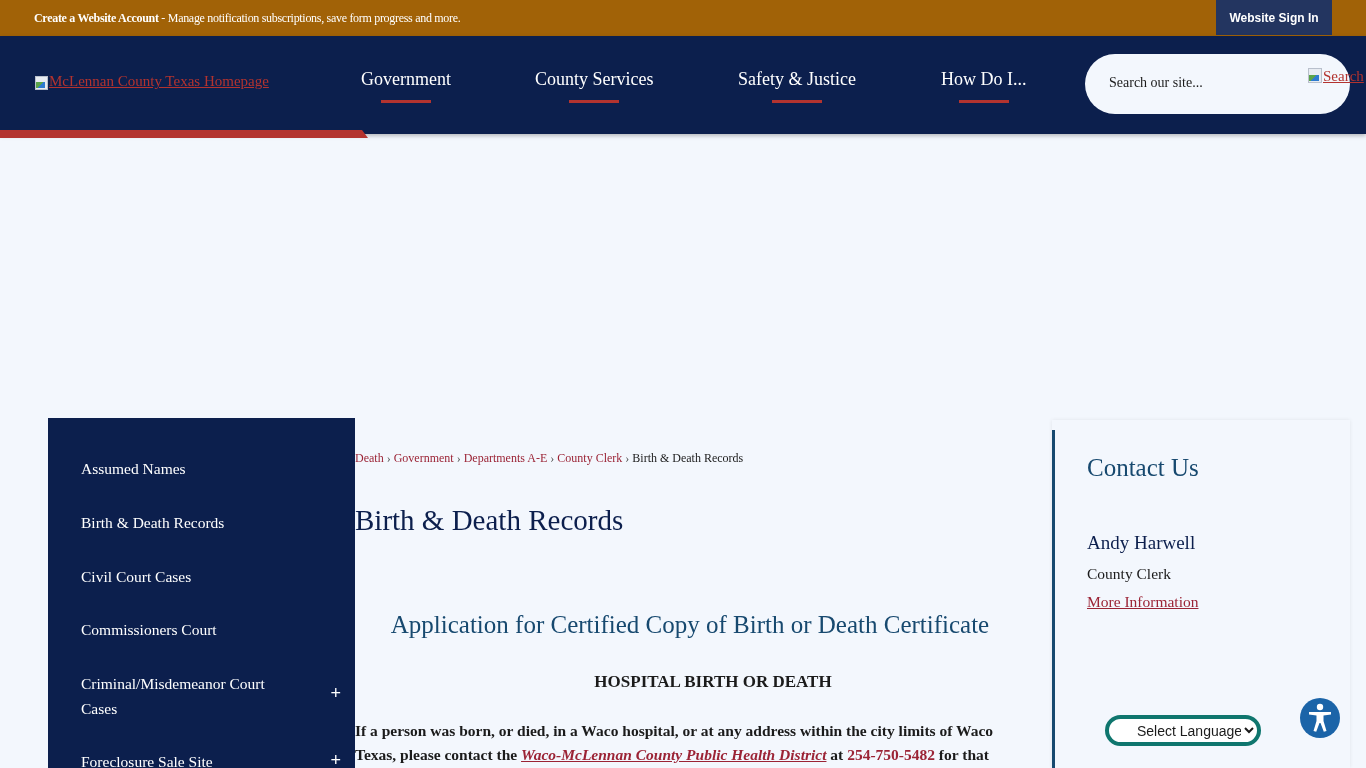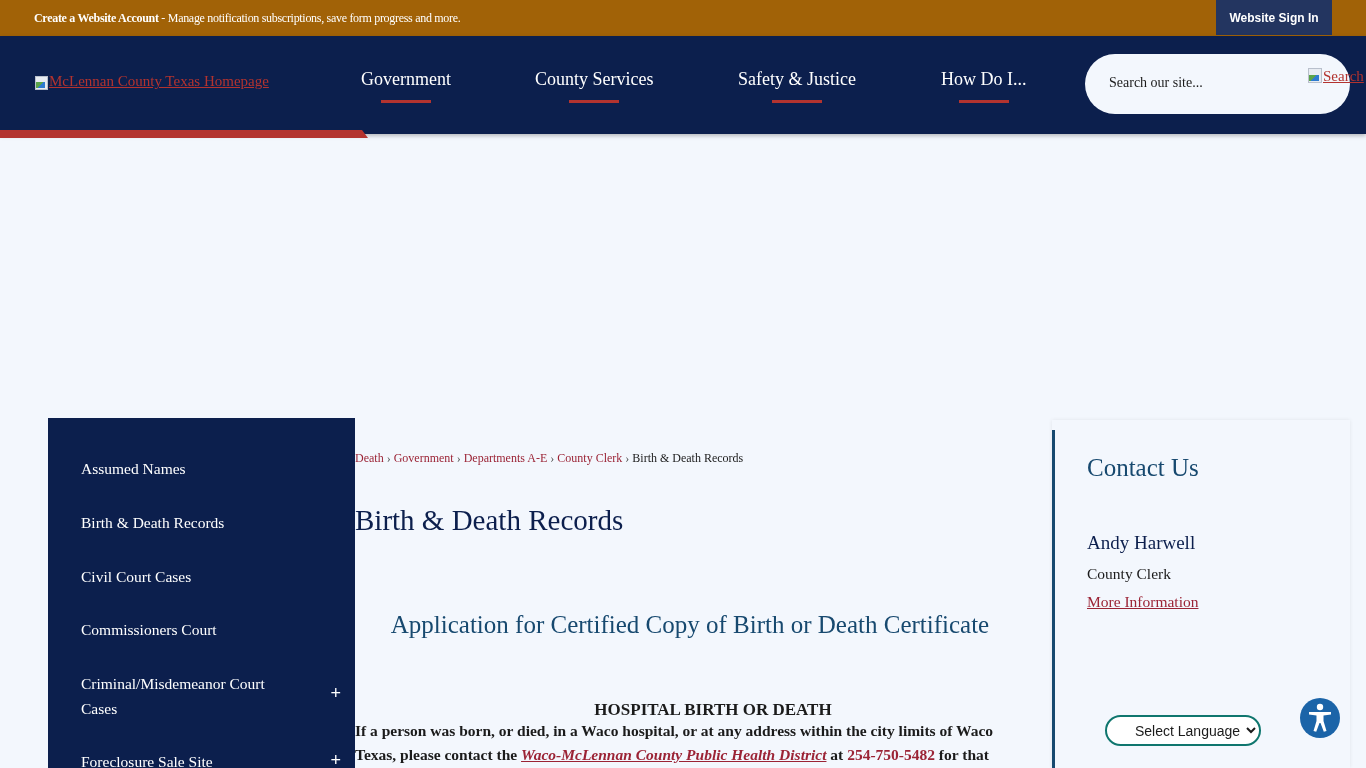--- a/index.html
+++ b/index.html
@@ -39,35 +39,35 @@
   .side-item { position: absolute; left: 33px; width: 260px; font-size: 15.5px; color: #fff; line-height: 25px; }
   .side-item .plus { position: absolute; right: 0; font-family: "Liberation Sans", sans-serif; font-size: 18px; color: #fff; font-weight: 300; }
 
   
   .content { position: absolute; left: 323px; top: 418px; width: 728px; height: 350px; }
   .breadcrumb { position: absolute; left: 32px; top: 33px; font-size: 12px; color: #1b1b1b; white-space: nowrap; }
   .breadcrumb a { color: #9b2335; text-decoration: none; }
   .breadcrumb .sep { color: #555; margin: 0 3px; }
   .page-title { position: absolute; left: 32px; top: 86px; font-size: 29px; font-weight: normal; color: #0c1f4d; }
   .subheading { position: absolute; left: 32px; top: 193px; width: 670px; text-align: center; font-size: 25px; font-weight: normal; color: #17496f; }
-  .hosp-heading { position: absolute; left: 32px; top: 254px; width: 716px; text-align: center; font-size: 17px; font-weight: bold; color: #1b1b1b; margin-top: 28px; }
+  .hosp-heading { position: absolute; left: 32px; top: 254px; width: 716px; text-align: center; font-size: 17px; font-weight: bold; color: #1b1b1b; }
   .para { position: absolute; left: 32px; top: 301px; width: 670px; font-size: 15.5px; font-weight: bold; line-height: 24px; color: #1b1b1b; }
   .para a { color: #9b2335; font-style: italic; text-decoration: underline; }
   .para .phone { color: #9b2335; }
 
   
   .contact-panel { position: absolute; left: 1052px; top: 420px; width: 298px; height: 348px; background: #f3f7fd; box-shadow: 0 0 4px rgba(0,0,0,0.08); }
   .contact-panel .accent { position: absolute; left: 0; top: 10px; width: 3px; height: 340px; background: #17496f; }
   .contact-title { position: absolute; left: 35px; top: 34px; font-size: 25px; font-weight: normal; color: #17496f; }
   .contact-name { position: absolute; left: 35px; top: 112px; font-size: 19px; color: #0c1f4d; }
   .contact-role { position: absolute; left: 35px; top: 145px; font-size: 15.5px; color: #1b1b1b; }
   .contact-more { position: absolute; left: 35px; top: 173px; font-size: 15.5px; color: #9b2335; }
 
   
-  .lang-select { position: absolute; left: 1105px; top: 715px; width: 156px; height: 31px; border: 2px solid #0f766e; border-radius: 16px; background: #fff;
+  .lang-select { position: absolute; left: 1105px; top: 715px; width: 156px; height: 31px; border: 4px solid #0f766e; border-radius: 16px; background: #fff;
                  font-family: "Liberation Sans", sans-serif; font-size: 14px; color: #1b1b1b; padding-left: 24px; }
   .access-btn { position: absolute; left: 1300px; top: 698px; width: 40px; height: 40px; border-radius: 50%; background: #1b64a8; }
   .access-btn svg { position: absolute; left: 0; top: 0; }
 </style>
 </head>
 <body>
 
 <div class="topbar">
   <div class="account">
     <a href="#"><b>Create a Website Account</b></a><span> - Manage notification subscriptions, save form progress and more.</span>

